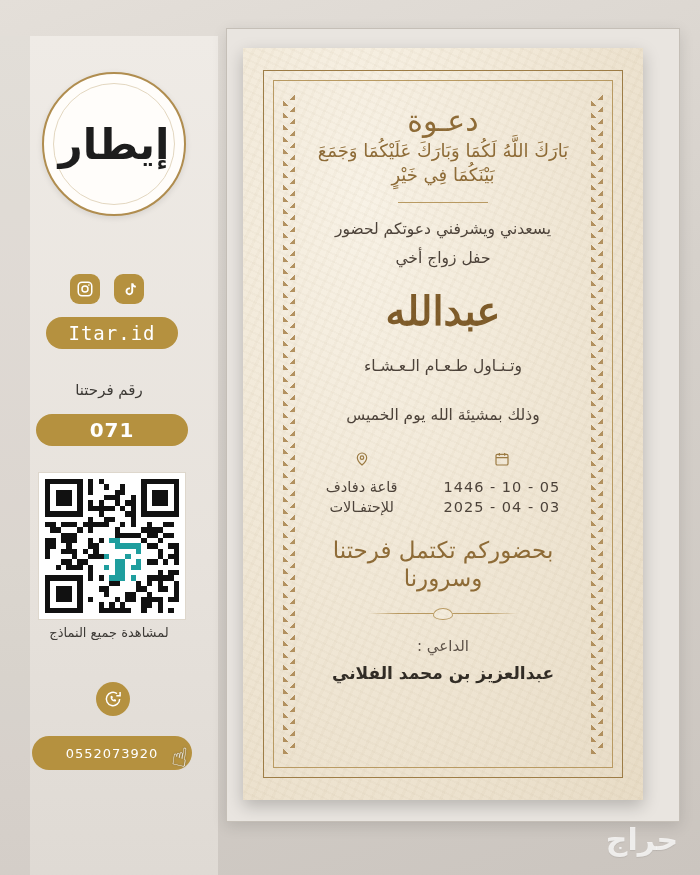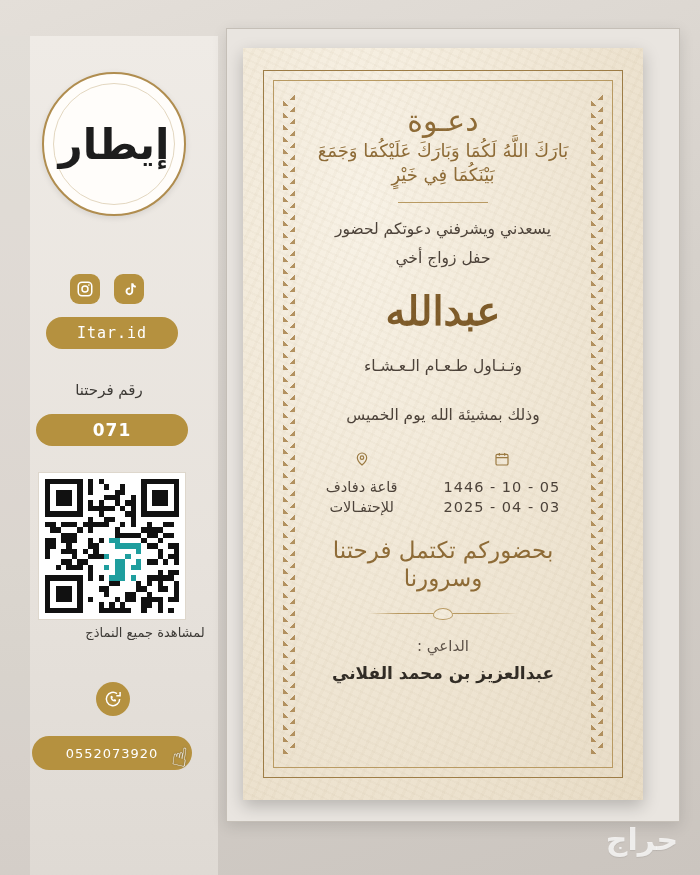--- a/index.html
+++ b/index.html
@@ -95,21 +95,21 @@
     top: 281px;
     width: 132px;
     height: 32px;
     border-radius: 16px;
     background: #b5913f;
     color: #fff;
     display: flex;
     align-items: center;
     justify-content: center;
     font-family: "DejaVu Sans Mono", monospace;
-    font-size: 15px;
+    font-size: 19px;
     letter-spacing: 1px;
   }
 
   .card-no-label {
     position: absolute;
     left: 0;
     top: 345px;
     width: 218px;
     text-align: center;
     font-size: 15px;
@@ -121,21 +121,21 @@
     left: 36px;
     top: 378px;
     width: 152px;
     height: 32px;
     border-radius: 16px;
     background: #b5913f;
     color: #fff;
     display: flex;
     align-items: center;
     justify-content: center;
-    font-size: 17px;
+    font-size: 20px;
     font-weight: bold;
     letter-spacing: 1px;
   }
 
   .qr-box {
     position: absolute;
     left: 38px;
     top: 436px;
     width: 148px;
     height: 148px;
@@ -157,21 +157,20 @@
 
   .qr-caption {
     position: absolute;
     left: 0;
     top: 589px;
     width: 218px;
     text-align: center;
     font-size: 13px;
     color: #3d3a36;
     direction: rtl;
-    padding-left: 36px;
   }
 
   .wa-circle {
     position: absolute;
     left: 96px;
     top: 646px;
     width: 34px;
     height: 34px;
     border-radius: 50%;
     background: #b5913f;

